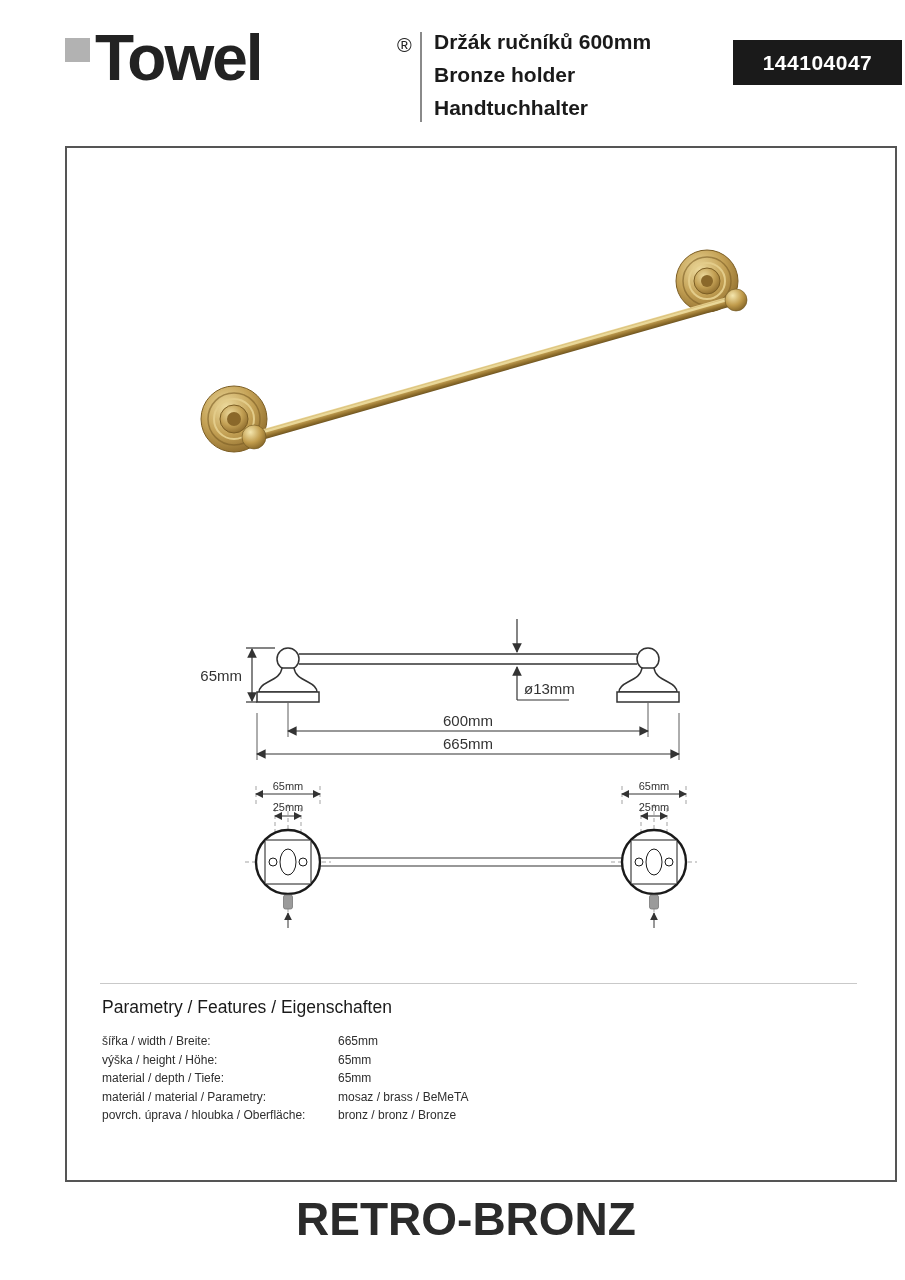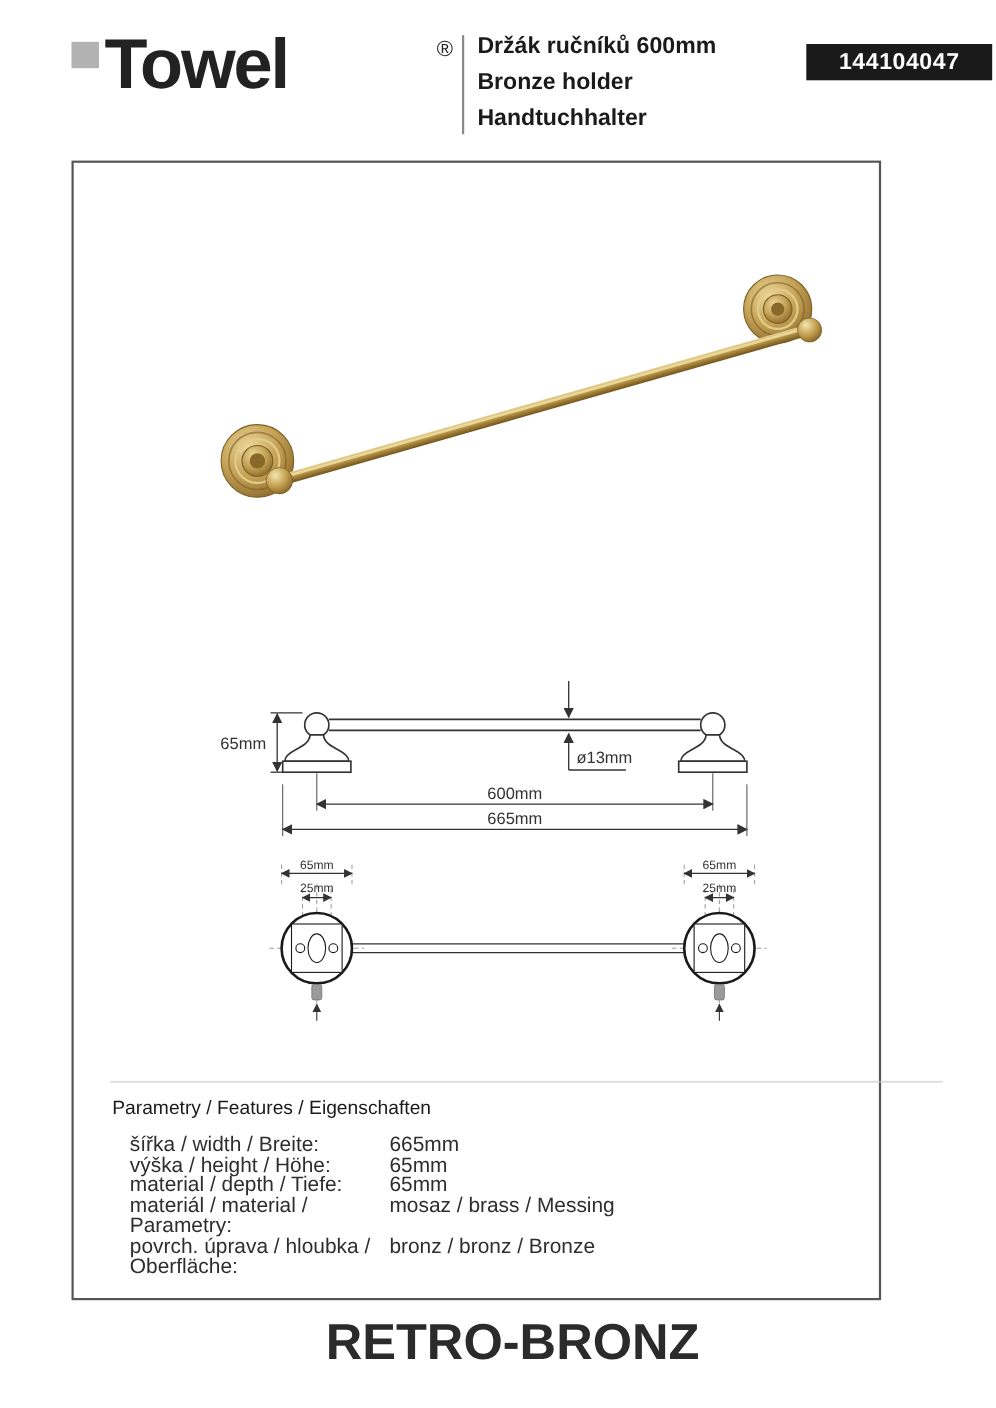--- a/index.html
+++ b/index.html
@@ -7,32 +7,32 @@
 
   
   .header{position:absolute;left:0;top:0;width:905px;height:146px;}
   .logo-wrap{position:absolute;left:65px;top:30px;height:84px;display:flex;align-items:flex-start;}
   .logo-square{position:absolute;left:0;top:8px;width:25px;height:24px;background:#b2b2b2;}
   .logo-text{position:absolute;left:30px;top:-4px;font-size:64px;font-weight:700;letter-spacing:-2px;color:#222;line-height:1;}
   .logo-reg{position:absolute;left:332px;top:4px;font-size:20px;font-weight:400;color:#222;}
   .header-divider{position:absolute;left:420px;top:32px;width:1.5px;height:90px;background:#8a8a8a;}
   .title-block{position:absolute;left:434px;top:25px;}
   .title-line{font-size:21px;font-weight:700;line-height:33px;color:#1a1a1a;white-space:nowrap;}
-  .code-box{position:absolute;left:733px;top:40px;width:169px;height:33px;background:#1a1a1a;color:#fff;
+  .code-box{position:absolute;left:733px;top:40px;width:169px;height:45px;background:#1a1a1a;color:#fff;
             display:flex;align-items:center;justify-content:center;font-size:21px;font-weight:700;letter-spacing:.5px;}
 
   
-  .sheet{position:absolute;left:65px;top:146px;width:736px;height:1036px;border:2px solid #555;background:#fff;box-sizing:border-box;}
+  .sheet{position:absolute;left:65px;top:146px;width:832px;height:1036px;border:2px solid #555;background:#fff;box-sizing:border-box;}
   .photo{position:absolute;left:103px;top:83px;width:590px;height:240px;}
   .front-view{position:absolute;left:128px;top:467px;width:505px;height:155px;}
   .top-view{position:absolute;left:128px;top:632px;width:505px;height:160px;}
 
   .param-sep{position:absolute;left:33px;top:835px;width:757px;height:1px;background:#c9c9c9;}
   .param-title{position:absolute;left:35px;top:849px;font-size:17.5px;font-weight:400;color:#1a1a1a;}
-  .param-table{position:absolute;left:35px;top:884px;font-size:19px;color:#2e2e2e;margin-left:16px;}
+  .param-table{position:absolute;left:35px;top:884px;font-size:12px;color:#2e2e2e;}
   .param-row{display:flex;line-height:18.5px;}
   .param-label{width:236px;}
   .param-value{}
 
   
   .series{position:absolute;left:65px;top:1192px;width:802px;text-align:center;
           font-size:46px;font-weight:700;letter-spacing:0;color:#2b2b2b;}
 
   svg text{font-family:"Liberation Sans",sans-serif;fill:#333;}
 </style>
@@ -224,21 +224,21 @@
     <div class="param-row">
       <div class="param-label">výška / height / Höhe:</div>
       <div class="param-value">65mm</div>
     </div>
     <div class="param-row">
       <div class="param-label">material / depth / Tiefe:</div>
       <div class="param-value">65mm</div>
     </div>
     <div class="param-row">
       <div class="param-label">materiál / material / Parametry:</div>
-      <div class="param-value">mosaz / brass / Messing</div>
+      <div class="param-value">mosaz / brass / BeMeTA</div>
     </div>
     <div class="param-row">
       <div class="param-label">povrch. úprava / hloubka / Oberfläche:</div>
       <div class="param-value">bronz / bronz / Bronze</div>
     </div>
   </div>
 </div>
 
 <div class="series">RETRO-BRONZ</div>
 

